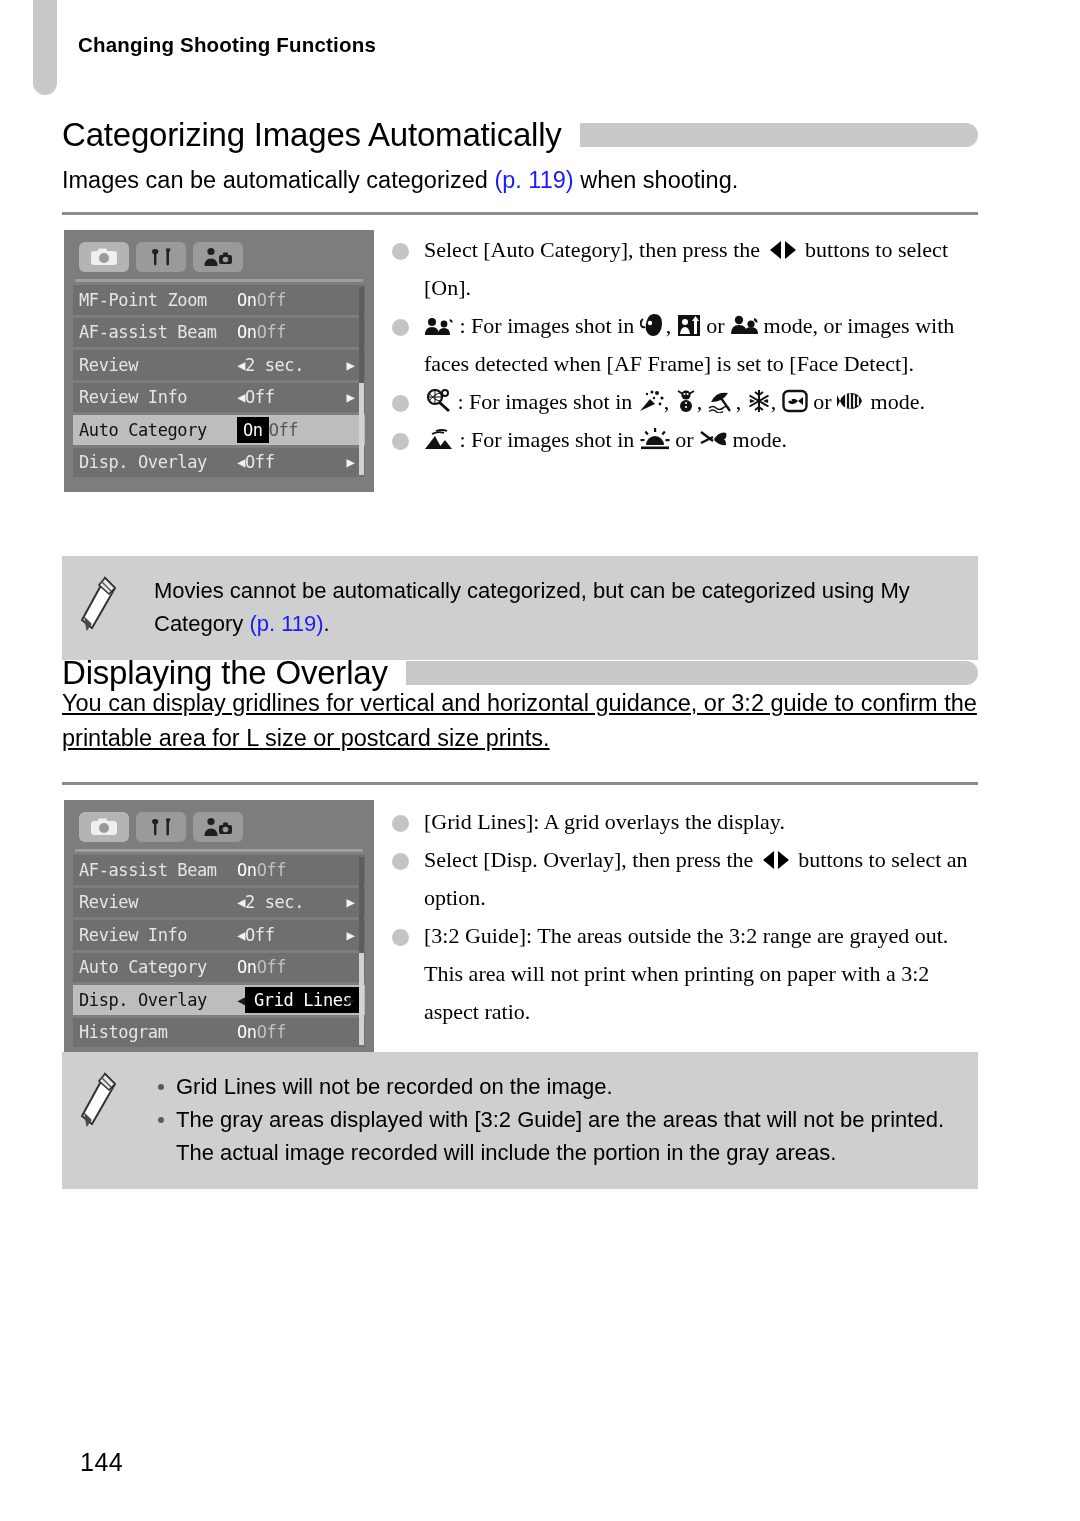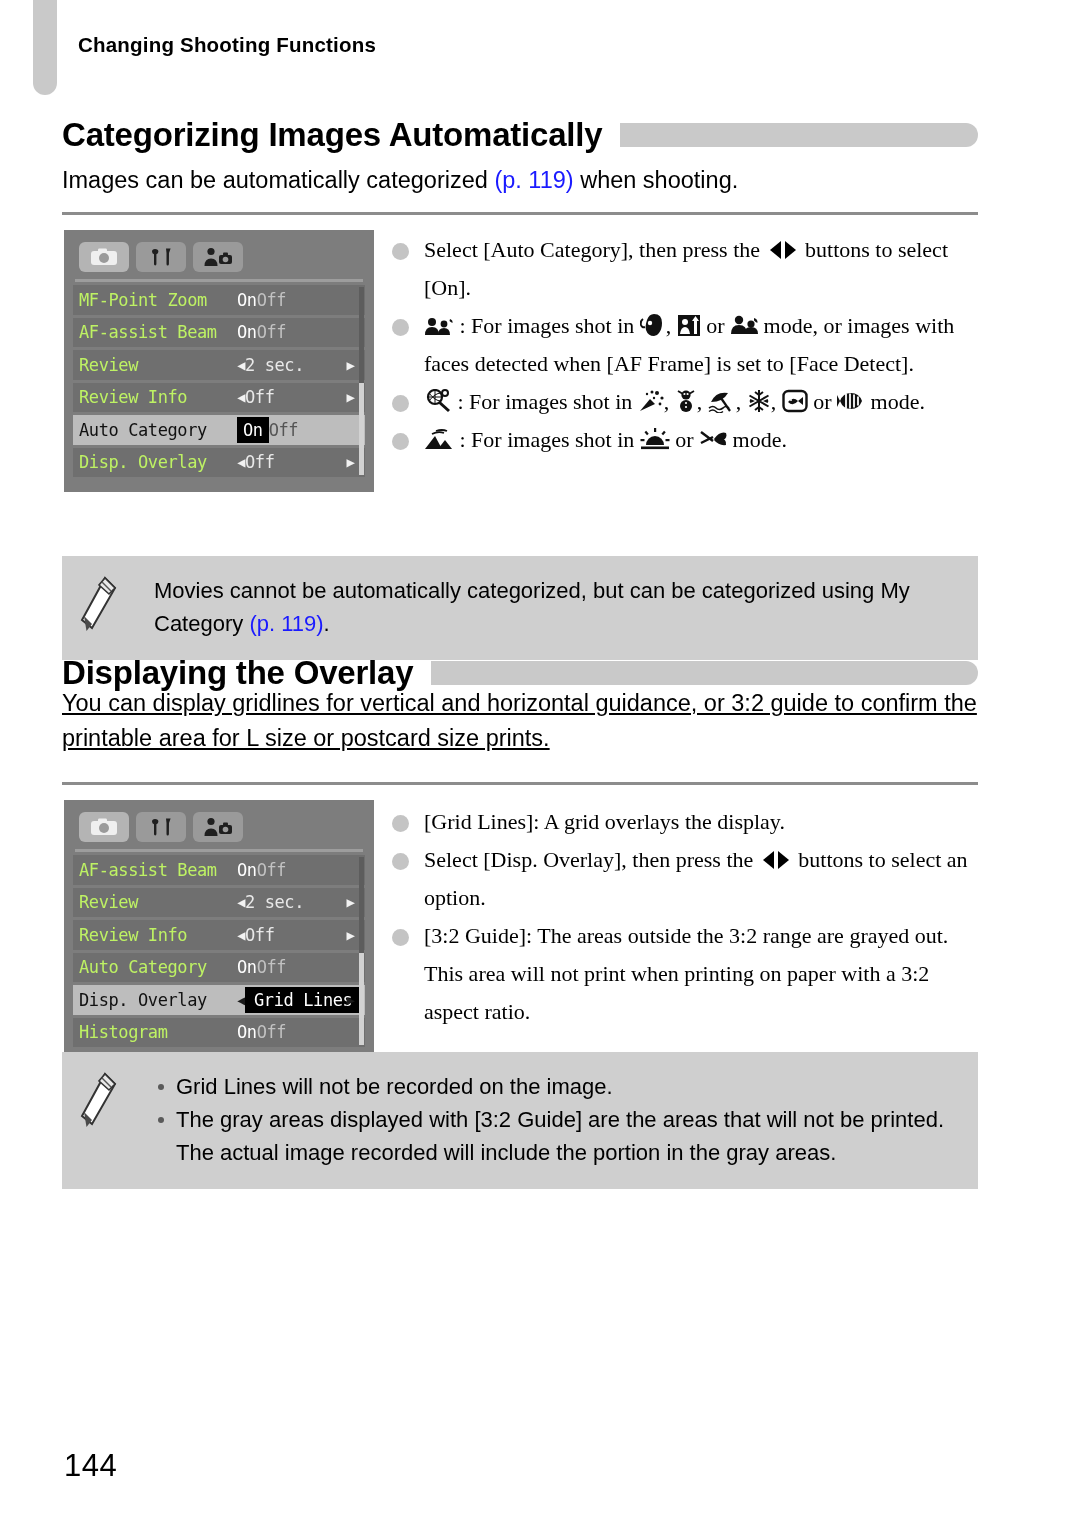--- a/index.html
+++ b/index.html
@@ -26,21 +26,21 @@
     font-size:20.5px;font-weight:bold;
     letter-spacing:.2px;
   }
 
   
   .sec-head{
     position:absolute;left:62px;
     display:flex;align-items:center;width:916px;
   }
   .sec-head .txt{
-    font-size:33px;font-weight:bold;
+    font-size:33px;font-weight:normal;
     letter-spacing:-.2px;white-space:nowrap;
     line-height:1;
   }
   .sec-head .bar{
     flex:1 1 auto;height:24px;
     background:#c9c9c9;
     border-radius:0 12px 12px 0;
     margin-left:18px;
   }
   #head1{top:118px;}
@@ -91,21 +91,21 @@
     position:relative;
     height:29.5px;
     margin-bottom:3px;
     background:#6f6f6f;
     display:flex;align-items:center;
     padding:0 6px;
     box-sizing:border-box;
   }
   .lcd-row.sel{background:#bdbdbd;}
   .lcd-label{
-    font-size:17px;color:#bef264;
+    font-size:17px;color:#e5e5e5;
     letter-spacing:-.4px;white-space:nowrap;
     flex:0 0 auto;width:158px;
   }
   .lcd-row.sel .lcd-label{color:#111;}
   .lcd-val{
     font-size:17px;color:#e9e9e9;letter-spacing:-.4px;
     display:flex;align-items:center;gap:0;
     white-space:nowrap;
   }
   .lcd-row.sel .lcd-val{color:#2a2a2a;}
@@ -166,22 +166,22 @@
   .note-body{flex:1 1 auto;font-size:22px;line-height:33px;}
   .note-body .pref{color:#1a1aff;}
   .note-li{position:relative;padding-left:22px;}
   .note-li .bdot{
     position:absolute;left:4px;top:14px;
     width:6px;height:6px;border-radius:50%;background:#5a5a5a;
   }
 
   
   .pageno{
-    position:absolute;left:64px;top:1448px;
-    font-size:31px;letter-spacing:.5px;
+    position:absolute;left:80px;top:1448px;
+    font-size:25px;letter-spacing:.5px;
   }
 </style>
 </head>
 <body>
 
 <div class="edge-tab"></div>
 
 <div class="running-head">Changing Shooting Functions</div>
 
 <div class="sec-head" id="head1">

